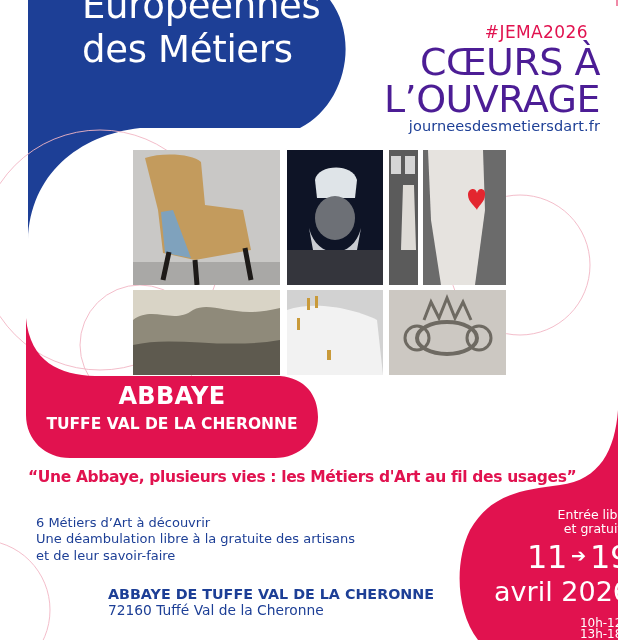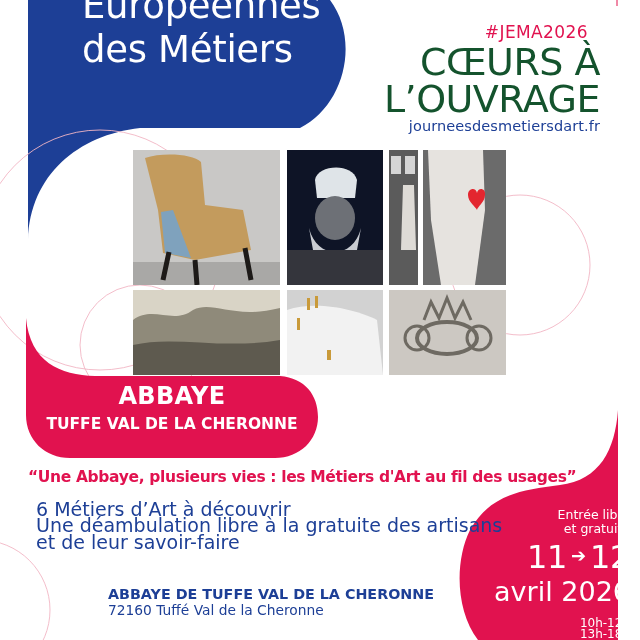--- a/index.html
+++ b/index.html
@@ -7,32 +7,32 @@
   body { position:relative; font-family:"DejaVu Sans", "Liberation Sans", sans-serif; }
   .abs { position:absolute; }
 
   
   #deco-svg { position:absolute; left:0; top:0; width:640px; height:640px; }
 
   .title-block { left:82px; top:-16px; color:#ffffff; font-size:37px; line-height:44px; font-weight:500; letter-spacing:-0.3px; }
   .title-block .reg { font-size:18px; vertical-align:super; line-height:0; }
 
   .hashtag { right:52px; top:22px; color:#e1124f; font-size:17px; letter-spacing:0.4px; font-weight:500; }
-  .slogan { right:40px; top:44px; color:#14532d; font-size:38px; line-height:37px; font-weight:500; text-align:right; letter-spacing:-0.5px; }
+  .slogan { right:40px; top:44px; color:#4c1d95; font-size:38px; line-height:37px; font-weight:500; text-align:right; letter-spacing:-0.5px; }
   .website { right:40px; top:118px; color:#1d3f96; font-size:14.5px; font-weight:500; letter-spacing:0.1px; }
 
   .photo { position:absolute; overflow:hidden; }
   .photo .ph { width:100%; height:100%; }
 
   .venue-1 { left:26px; top:382px; width:292px; text-align:center; color:#fff; font-weight:700; font-size:24px; letter-spacing:0.3px; }
   .venue-2 { left:26px; top:415px; width:292px; text-align:center; color:#fff; font-weight:700; font-size:15.5px; letter-spacing:0px; }
 
   .quote { left:28px; top:468px; color:#e1124f; font-weight:700; font-size:15.5px; letter-spacing:-0.35px; white-space:nowrap; }
 
-  .desc { left:36px; top:501px; color:#1d3f96; font-size:19px; line-height:16.3px; }
+  .desc { left:36px; top:515px; color:#1d3f96; font-size:13px; line-height:16.3px; }
   .addr { left:108px; top:563px; color:#1d3f96; font-size:13.8px; line-height:16.3px;margin-top:23px; }
   .addr .name { font-weight:700; font-size:14.3px; }
 
   .info { left:472px; width:158px; text-align:right; color:#ffffff; }
   .entry { top:508px; font-size:12.5px; line-height:13.5px; }
   .dates { top:540px; font-size:32px; line-height:34px; letter-spacing:-0.3px; }
   .dates .arrow { font-size:18px; vertical-align:middle; margin:0 4px; position:relative; top:-3px; }
   .month { top:576px; font-size:27px; line-height:32px; }
   .hours { top:618px; font-size:12px; line-height:11px; }
 </style>
@@ -140,19 +140,19 @@
 <div class="abs addr">
   <div class="name">ABBAYE DE TUFFE VAL DE LA CHERONNE</div>
   <div>72160 Tuffé Val de la Cheronne</div>
 </div>
 
 <div class="abs info entry">
   <div>Entrée libre</div>
   <div>et gratuite</div>
 </div>
 <div class="abs info dates">
-  <span>11</span><span class="arrow">➔</span><span>12</span>
+  <span>11</span><span class="arrow">➔</span><span>19</span>
 </div>
 <div class="abs info month">avril 2026</div>
 <div class="abs info hours">
   <div>10h-12h</div>
   <div>13h-18h</div>
 </div>
 
 </body></html>

